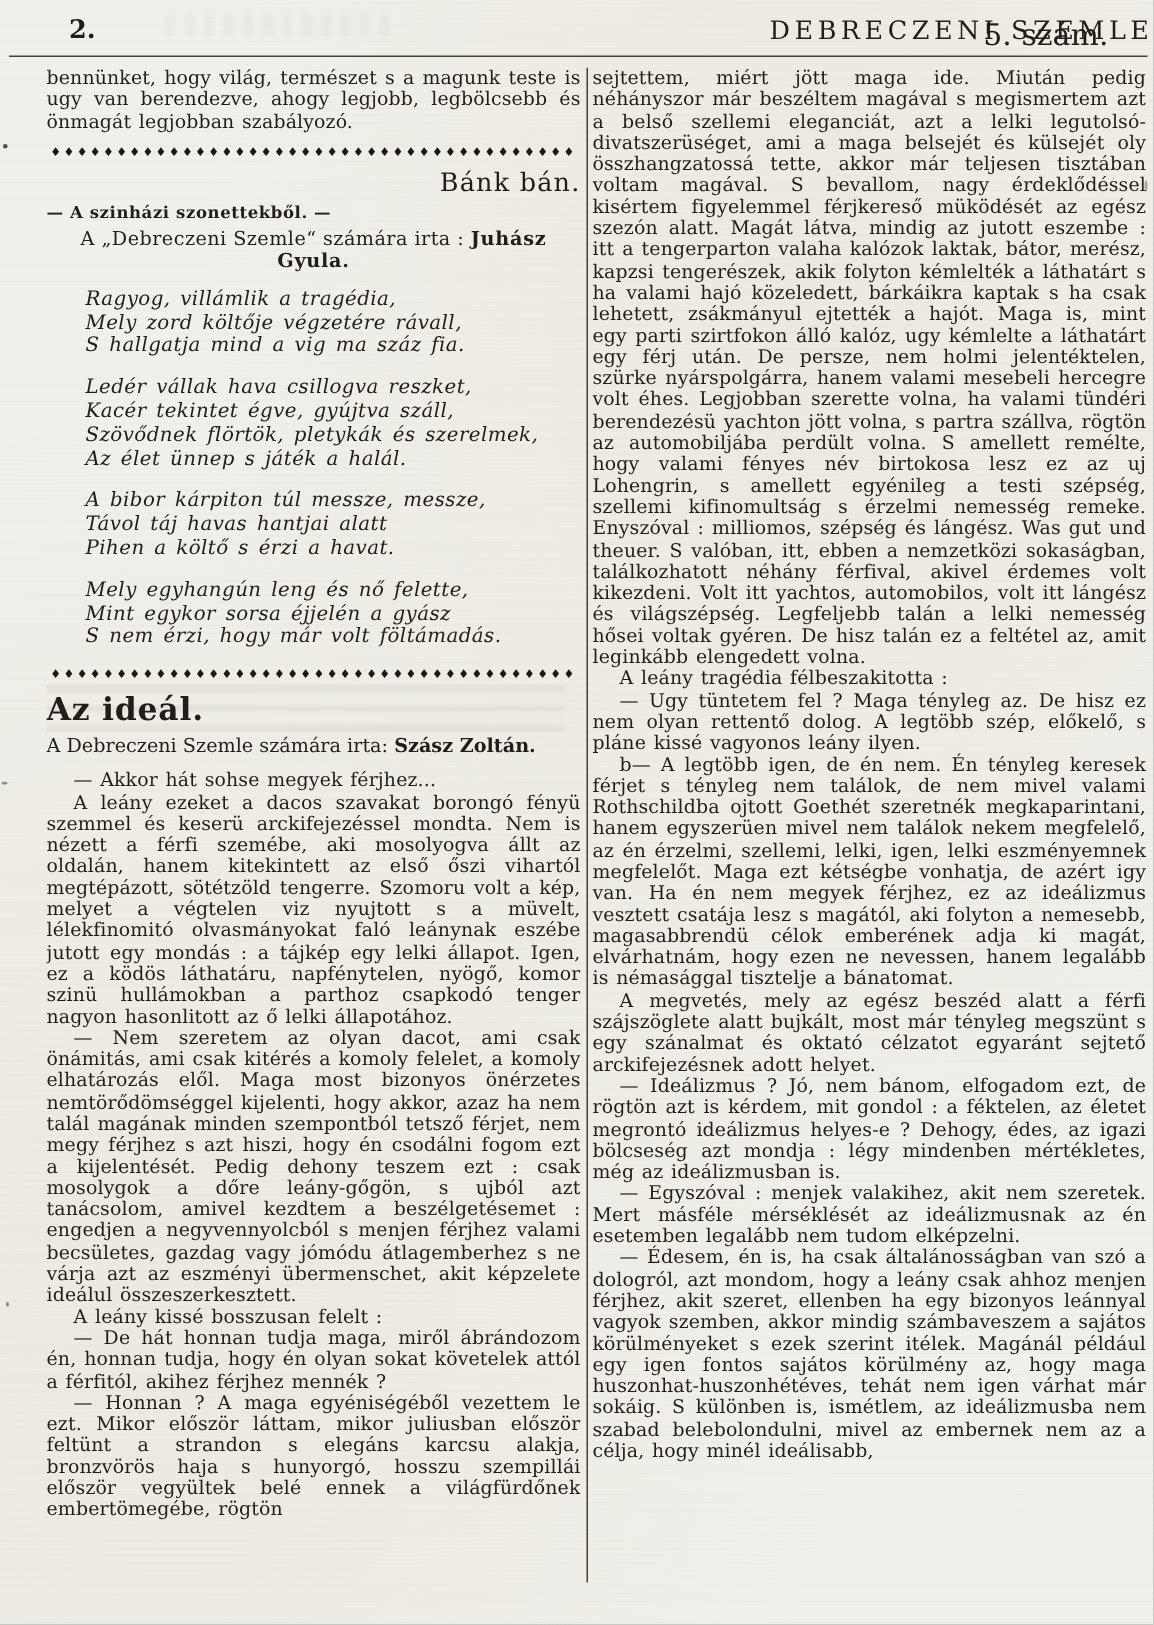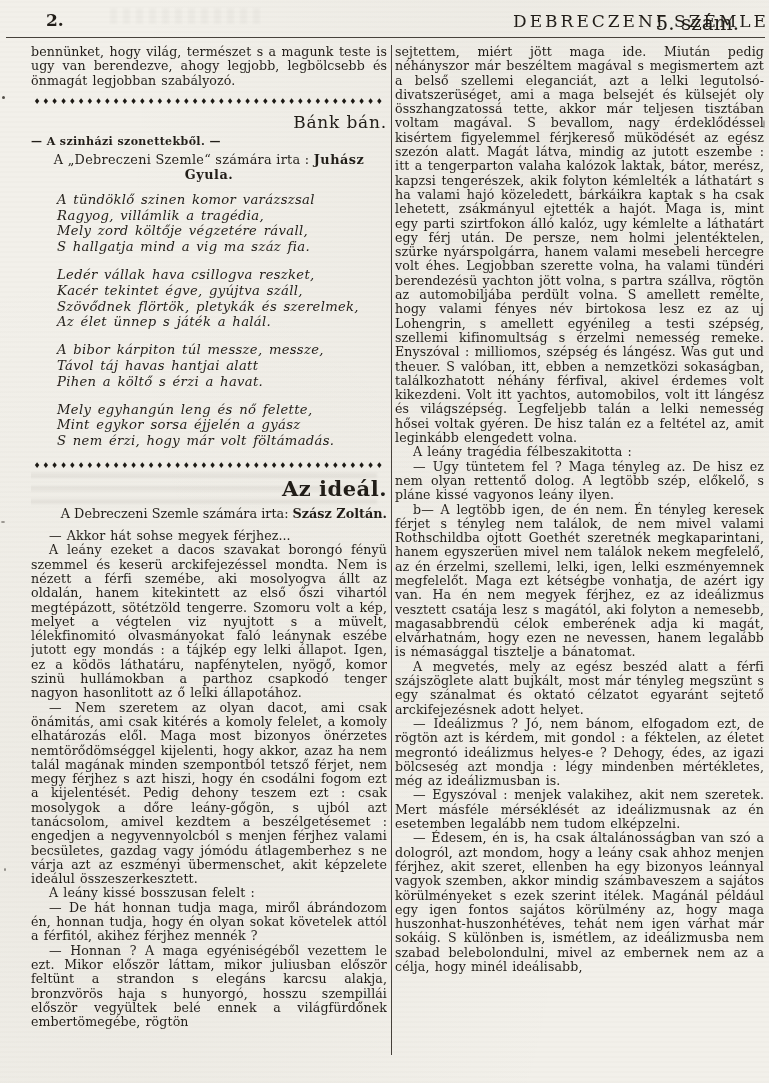--- a/index.html
+++ b/index.html
@@ -98,26 +98,26 @@
   
   .ideal-head{position:relative;}
   .bleed{
     position:absolute;left:-6px;top:-4px;width:352px;height:40px;
     background:repeating-linear-gradient(180deg, rgba(105,98,86,.55) 1px 6px, transparent 6px 14px);
     opacity:.13;filter:blur(1.1px);
     pointer-events:none;
   }
   .ideal-title{
     position:relative;
-    margin:4px 0 5px;text-align:right;
+    margin:4px 0 5px;text-align:left;
     font-size:21px;font-weight:bold;letter-spacing:.5px;
   }
   .ideal-byline{
     position:relative;
-    margin:0 0 8px;text-align:right;
+    margin:0 0 8px;text-align:left;
     font-size:12.8px;
   }
   
   .speck{position:absolute;background:#2a261f;border-radius:50%;opacity:.8;}
   .speck.s1{left:2px;top:96px;width:3px;height:3px;}
   .speck.s2{left:1px;top:521px;width:4px;height:2px;opacity:.45;}
   .speck.s3{left:4px;top:868px;width:2px;height:3px;opacity:.5;}
   .speck.s4{left:763px;top:120px;width:2px;height:8px;opacity:.35;}
 </style>
 </head>
@@ -140,21 +140,20 @@
 
       <div class="divider">♦♦♦♦♦♦♦♦♦♦♦♦♦♦♦♦♦♦♦♦♦♦♦♦♦♦♦♦♦♦♦♦♦♦♦♦♦♦♦♦</div>
 
       <div>
         <div class="art-title">Bánk bán.</div>
         <div class="art-subtitle">— A szinházi szonettekből. —</div>
         <div class="byline"><span>A „Debreczeni Szemle“ számára irta : </span><b>Juhász Gyula.</b></div>
 
         <div class="poem">
           <div class="stanza">
-            <div class="poem-line">A tündöklő szinen komor varázszsal</div>
             <div class="poem-line">Ragyog, villámlik a tragédia,</div>
             <div class="poem-line">Mely zord költője végzetére rávall,</div>
             <div class="poem-line">S hallgatja mind a vig ma száz fia.</div>
           </div>
           <div class="stanza">
             <div class="poem-line">Ledér vállak hava csillogva reszket,</div>
             <div class="poem-line">Kacér tekintet égve, gyújtva száll,</div>
             <div class="poem-line">Szövődnek flörtök, pletykák és szerelmek,</div>
             <div class="poem-line">Az élet ünnep s játék a halál.</div>
           </div>

